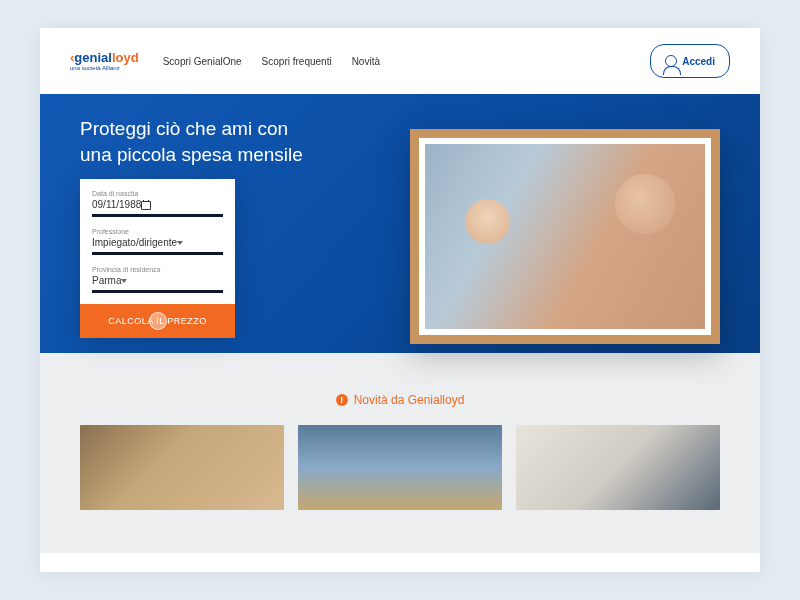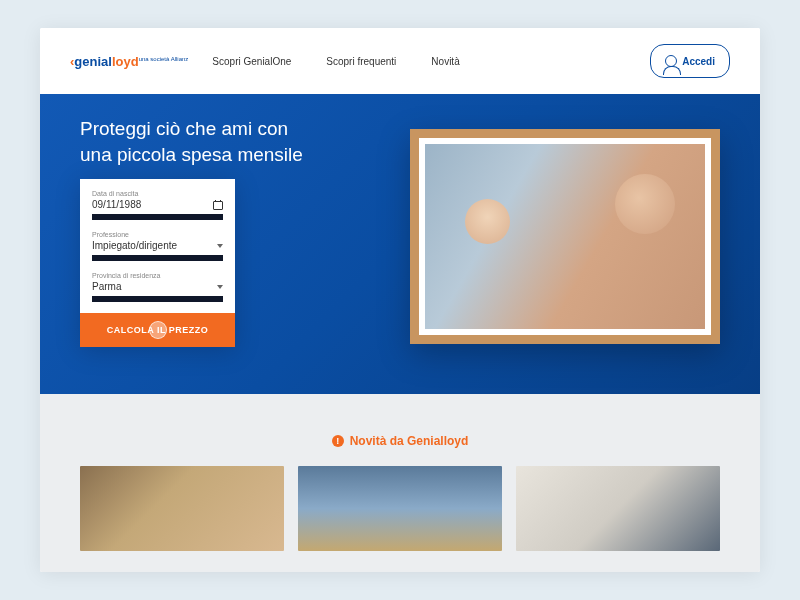--- a/index.html
+++ b/index.html
@@ -1,51 +1,51 @@
 <!DOCTYPE html>
 <html><head>
 <meta charset="utf-8">
 <style>
 *{margin:0;padding:0;box-sizing:border-box;font-family:-apple-system,BlinkMacSystemFont,"Segoe UI",Arial,sans-serif}
 body{background:#e3ecf2;width:800px;height:600px;overflow:hidden;padding:28px 40px}
 .page{background:#fff;width:100%;height:100%;border-radius:2px;box-shadow:0 2px 20px rgba(0,0,0,0.08);overflow:hidden;position:relative}
 .header{display:flex;align-items:center;padding:16px 30px;gap:24px;background:#fff}
-.logo{display:flex;flex-direction:row;line-height:1}
+.logo{display:flex;flex-direction:column;line-height:1}
 .logo-main{font-size:13px;font-weight:700}
 .logo-main .g{color:#0a4da2}
 .logo-main .ll{color:#f26a21}
 .logo-sub{font-size:6px;color:#0a4da2;margin-top:1px}
-.nav{display:flex;gap:35px;flex:1}
+.nav{display:flex;gap:20px;flex:1}
 .nav-item{font-size:10px;color:#333;text-decoration:none;cursor:pointer}
 .login-btn{display:flex;align-items:center;gap:5px;border:1.5px solid #0a4da2;border-radius:14px;padding:10px 14px;cursor:pointer;background:#fff}
 .login-btn .ico{width:12px;height:12px;border-radius:50%;border:1.5px solid #0a4da2;position:relative}
 .login-btn .ico::after{content:"";position:absolute;width:16px;height:8px;border:1.5px solid #0a4da2;border-bottom:none;border-radius:8px 8px 0 0;top:10px;left:-3px}
 .login-txt{font-size:10px;color:#0a4da2;font-weight:600}
-.hero{position:relative;height:300px;background:linear-gradient(135deg,#1259b5 0%,#0a4da2 50%,#073e85 100%)}
+.hero{position:relative;height:259px;background:linear-gradient(135deg,#1259b5 0%,#0a4da2 50%,#073e85 100%)}
 .hero-title{color:#fff;font-size:19px;font-weight:500;line-height:1.35;padding:22px 0 0 40px;max-width:280px}
 .form{position:absolute;left:40px;top:85px;width:155px;background:#fff;box-shadow:0 4px 24px rgba(0,0,0,0.18);z-index:10}
 .form-body{padding:11px 12px 0 12px}
 .field{margin-bottom:11px;position:relative}
 .field-label{font-size:7px;color:#888;margin-bottom:2px;display:block}
-.field-value{font-size:10px;color:#333;padding-bottom:4px;border-bottom:6px solid #0f172a;display:flex;justify-content:space-between;align-items:center;cursor:pointer}
+.field-value{font-size:10px;color:#333;padding-bottom:4px;border-bottom:3px solid #0f172a;display:flex;justify-content:flex-start;align-items:center;cursor:pointer}
 .cal-ico{width:10px;height:10px;position:relative}
 .cal-ico::before{content:"";position:absolute;inset:1px 0 0 0;border:1px solid #333;border-radius:1px}
 .cal-ico::after{content:"";position:absolute;top:0;left:2px;right:2px;height:2px;border-left:1px solid #333;border-right:1px solid #333}
 .caret{width:0;height:0;border-left:3px solid transparent;border-right:3px solid transparent;border-top:4px solid #666}
-.cta{width:100%;background:#f26a21;color:#fff;border:none;padding:12px 0;font-size:9px;font-weight:700;letter-spacing:0.5px;cursor:pointer;position:relative}
+.cta{width:100%;background:#f26a21;color:#fff;border:none;padding:12px 0;font-size:9px;font-weight:400;letter-spacing:0.5px;cursor:pointer;position:relative}
 .cursor{position:absolute;top:50%;left:50%;transform:translate(-50%,-50%);width:18px;height:18px;border-radius:50%;background:rgba(255,255,255,0.4);border:1px solid rgba(255,255,255,0.7);pointer-events:none}
 .frame{position:absolute;right:40px;top:35px;width:310px;height:215px;background:#c89560;padding:9px;box-shadow:0 10px 30px rgba(0,0,0,0.25)}
 .frame-inner{width:100%;height:100%;background:#fff;padding:6px}
 .photo{width:100%;height:100%;background:linear-gradient(120deg,#9cb4c7 0%,#b8cad8 30%,#d4a584 60%,#c89878 100%);position:relative;overflow:hidden}
 .photo::before{content:"";position:absolute;right:30px;top:30px;width:60px;height:60px;background:radial-gradient(circle at 40% 40%,#e8c4a5,#d0a080);border-radius:50%}
 .photo::after{content:"";position:absolute;left:40px;top:55px;width:45px;height:45px;background:radial-gradient(circle at 50% 40%,#f0d4b8,#dab090);border-radius:50%}
 .below{background:#eceef0;height:200px;padding-top:40px}
 .news-head{display:flex;align-items:center;justify-content:center;gap:6px;margin-bottom:18px}
 .news-ico{width:12px;height:12px;background:#f26a21;border-radius:50%;display:flex;align-items:center;justify-content:center;color:#fff;font-size:9px;font-weight:700}
-.news-title{font-size:12px;color:#f26a21;font-weight:700}
+.news-title{font-size:12px;color:#f26a21;font-weight:400}
 .cards{display:flex;gap:14px;padding:0 40px}
 .card{flex:1;height:85px;border-radius:1px}
 .c1{background:linear-gradient(135deg,#8a7050 0%,#c4a878 40%,#d8b890 100%)}
 .c2{background:linear-gradient(180deg,#5a7a9a 0%,#8aaac8 50%,#c4a870 100%)}
 .c3{background:linear-gradient(135deg,#e8e4dc 0%,#d0ccc4 50%,#5a6878 100%)}
 </style>
 </head>
 <body>
 
 <div class="page">

